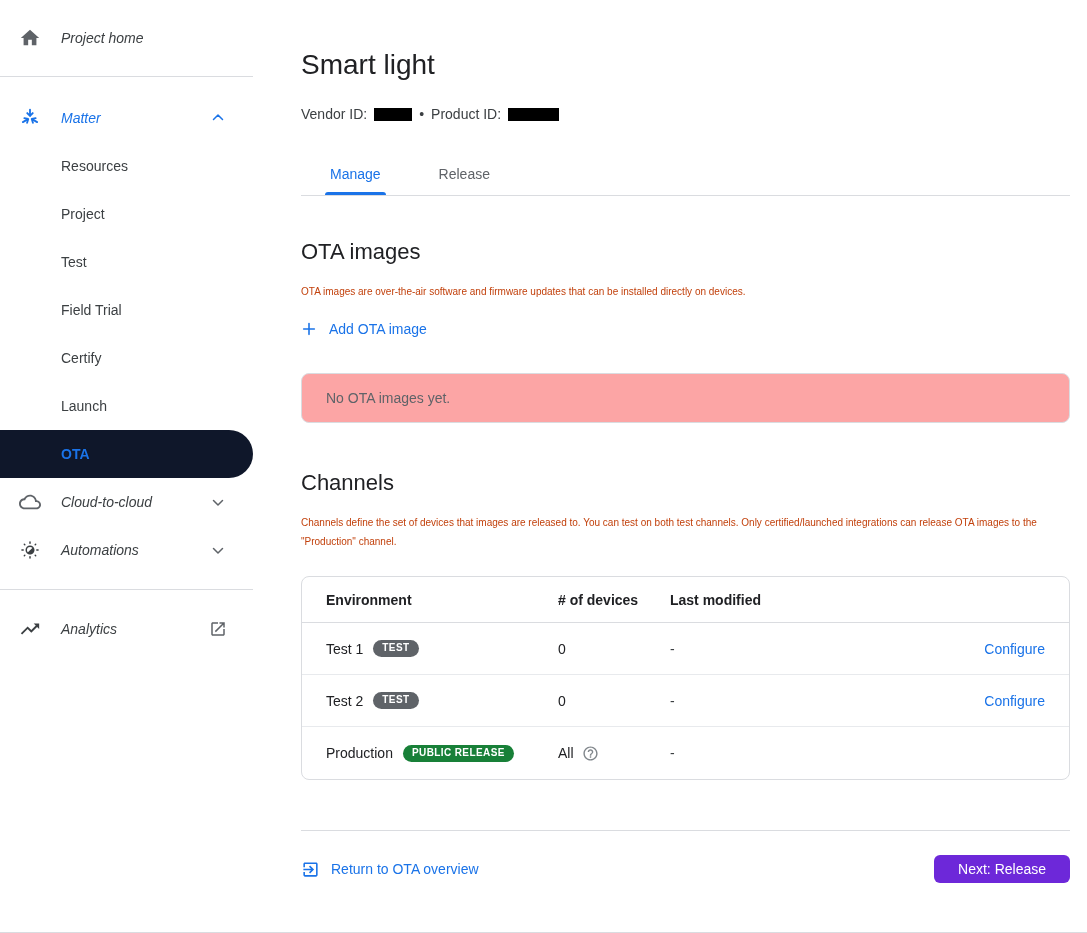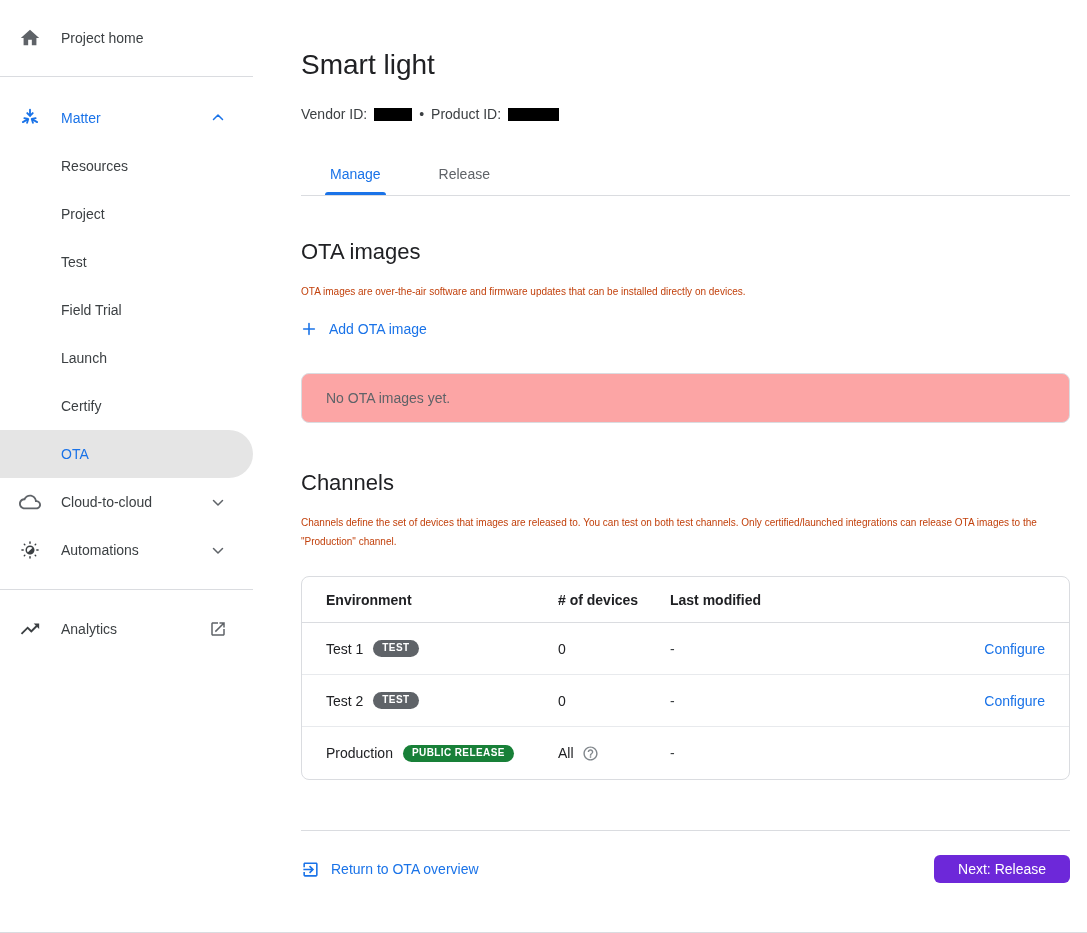--- a/index.html
+++ b/index.html
@@ -11,29 +11,29 @@
   }
   .app { display:flex; width:100%; height:100%; }
 
   
   .sidebar { width:253px; flex-shrink:0; padding-top:14px; }
   .side-item {
     height:48px; display:flex; align-items:center;
     padding:0 26px 0 18px; font-size:14px; color:#3c4043; cursor:pointer;
   }
   .side-item .icn { width:24px; height:24px; margin-right:19px; display:flex; align-items:center; justify-content:center; flex-shrink:0; }
-  .side-item .lbl { flex:1; white-space:nowrap; }
+  .side-item .lbl { flex:1; white-space:nowrap;font-style:italic; }
   .side-item .trail { margin-left:auto; display:flex; align-items:center; }
   .side-item.active-parent { color:#1a73e8; font-weight:500; }
   .sub-item {
     height:48px; display:flex; align-items:center;
     padding-left:61px; font-size:14px; color:#3c4043; cursor:pointer;
   }
   .sub-item.selected {
-    background:#e5e5e5; color:#1a73e8; font-weight:400;
+    background:#0f172a; color:#1a73e8; font-weight:700;
     border-radius:0 24px 24px 0;
   }
   .side-divider { border-top:1px solid #dadce0; }
   .side-divider.d1 { margin:14px 0 17px; }
   .side-divider.d2 { margin:15px 0; }
 
   
   .main { flex:1; padding:0 17px 0 48px; }
   .page-title { margin-top:48px; font-size:28px; line-height:34px; font-weight:400; color:#202124; }
   .meta { margin-top:24px; display:flex; align-items:center; gap:7px; font-size:14px; color:#3c4043; }
@@ -138,24 +138,24 @@
     <div class="sub-item">
         <span>Project</span>
       </div>
     <div class="sub-item">
         <span>Test</span>
       </div>
     <div class="sub-item">
         <span>Field Trial</span>
       </div>
     <div class="sub-item">
+        <span>Certify</span>
+      </div>
+    <div class="sub-item">
         <span>Launch</span>
-      </div>
-    <div class="sub-item">
-        <span>Certify</span>
       </div>
     <div class="sub-item selected">
         <span>OTA</span>
       </div>
 
     <div class="side-item">
       <span class="icn">
         <svg width="22" height="22" viewBox="0 0 24 24">
             <path d="M19.35 10.04C18.67 6.59 15.64 4 12 4 9.11 4 6.6 5.64 5.35 8.04 2.34 8.36 0 10.91 0 14c0 3.31 2.69 6 6 6h13c2.76 0 5-2.24 5-5 0-2.64-2.05-4.78-4.65-4.96zM19 18H6c-2.21 0-4-1.79-4-4s1.79-4 4-4h.71C7.37 7.69 9.48 6 12 6c3.04 0 5.5 2.46 5.5 5.5v.5H19c1.66 0 3 1.34 3 3s-1.34 3-3 3z" fill="#5f6368"></path>
           </svg>

